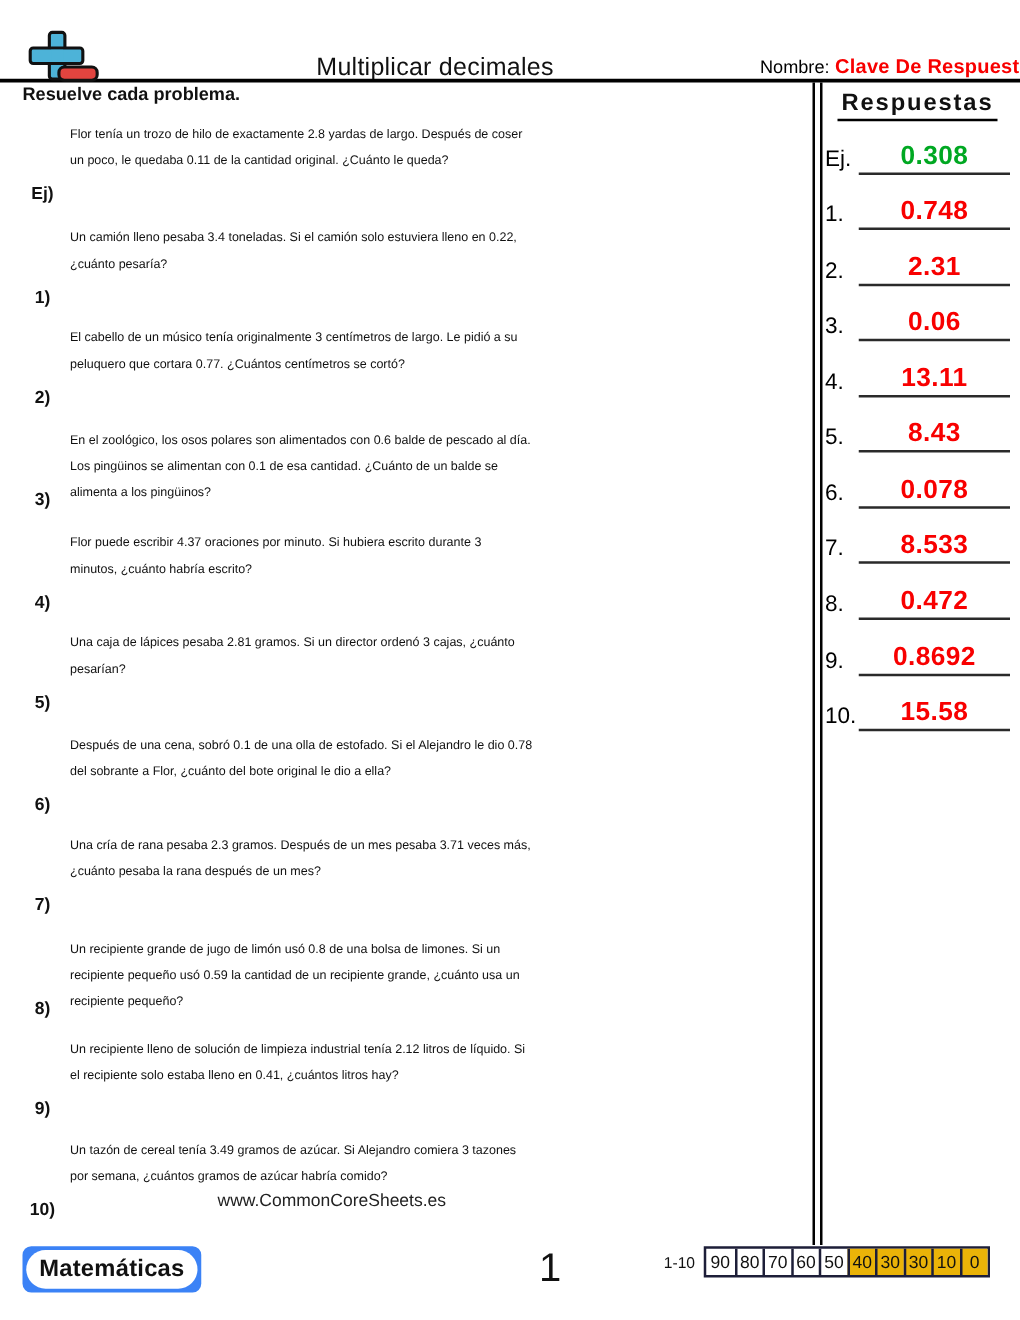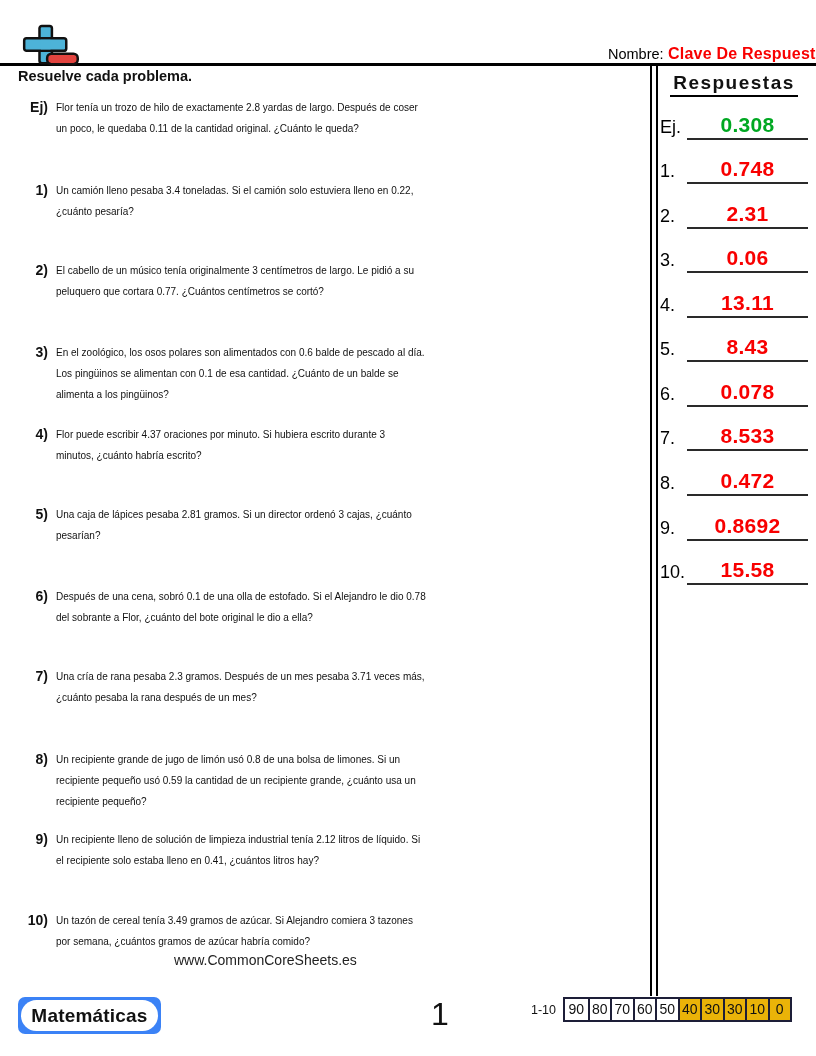--- a/index.html
+++ b/index.html
@@ -14,22 +14,22 @@
   .header-line { position:absolute; left:0; top:63px; width:816px; height:3px; background:#000; z-index:1; }
   .title { position:absolute; left:348px; top:43px; transform:translateX(-50%);
            font-size:20px; font-weight:500; letter-spacing:.2px; white-space:nowrap; }
   .name-row { position:absolute; left:560px; top:45px; white-space:nowrap;margin-left:48px; }
   .name-label { font-size:14.5px; color:#000; }
   .name-value { font-size:16px; font-weight:700; color:#f80000; letter-spacing:.2px; }
   .instruction { position:absolute; left:18px; top:68px; font-size:14.5px; font-weight:700; }
 
   
   .problem { position:absolute; left:20px; width:624px; display:flex; }
-  .pnum  { flex:none; width:36px; text-align:right; font-weight:700;
-           font-size:14px; line-height:21px; padding-right:8px; }
+  .pnum  { flex:none; width:36px; text-align:center; font-weight:700;
+           font-size:14px; line-height:21px; padding-right:8px;margin-top:47px; }
   .ptext { flex:none; width:580px; font-size:10px; line-height:21px;
            white-space:pre-line; }
 
   
   .divider { position:absolute; left:650px; top:66px; height:930px; width:8px;
              border-left:2.5px solid #000; border-right:2.5px solid #000; }
   .answers-title { position:absolute; left:652px; top:72px; width:164px; text-align:center; }
   .answers-title span { display:inline-block; font-size:19px; font-weight:700;
              letter-spacing:1.5px; border-bottom:2.5px solid #000; padding:0 3px 1px; }
   .arow { position:absolute; left:650px; width:166px; height:34px; }
@@ -62,20 +62,21 @@
 <body>
 
 <div class="page">
 
   <svg class="logo" viewBox="0 0 60 46" aria-hidden="true">
     <rect x="19" y="2" width="13" height="39" rx="2.5" fill="#4db3d8" stroke="#111" stroke-width="2.6"></rect>
     <rect x="3" y="15" width="44" height="13" rx="2.5" fill="#4db3d8" stroke="#111" stroke-width="2.6"></rect>
     <rect x="20.5" y="16.5" width="10" height="10" fill="#4db3d8"></rect>
     <rect x="27" y="31" width="32" height="11" rx="4.5" fill="#e2443f" stroke="#111" stroke-width="2.6"></rect>
   </svg>
+  <div class="title">Multiplicar decimales</div>
   <div class="name-row">
     <span class="name-label">Nombre:</span>
     <span class="name-value">Clave De Respuestas</span>
   </div>
   <div class="header-line"></div>
   <div class="instruction">Resuelve cada problema.</div>
 
   <div class="problem" style="top:97px">
     <span class="pnum">Ej)</span>
     <div class="ptext">Flor tenía un trozo de hilo de exactamente 2.8 yardas de largo. Después de coser

